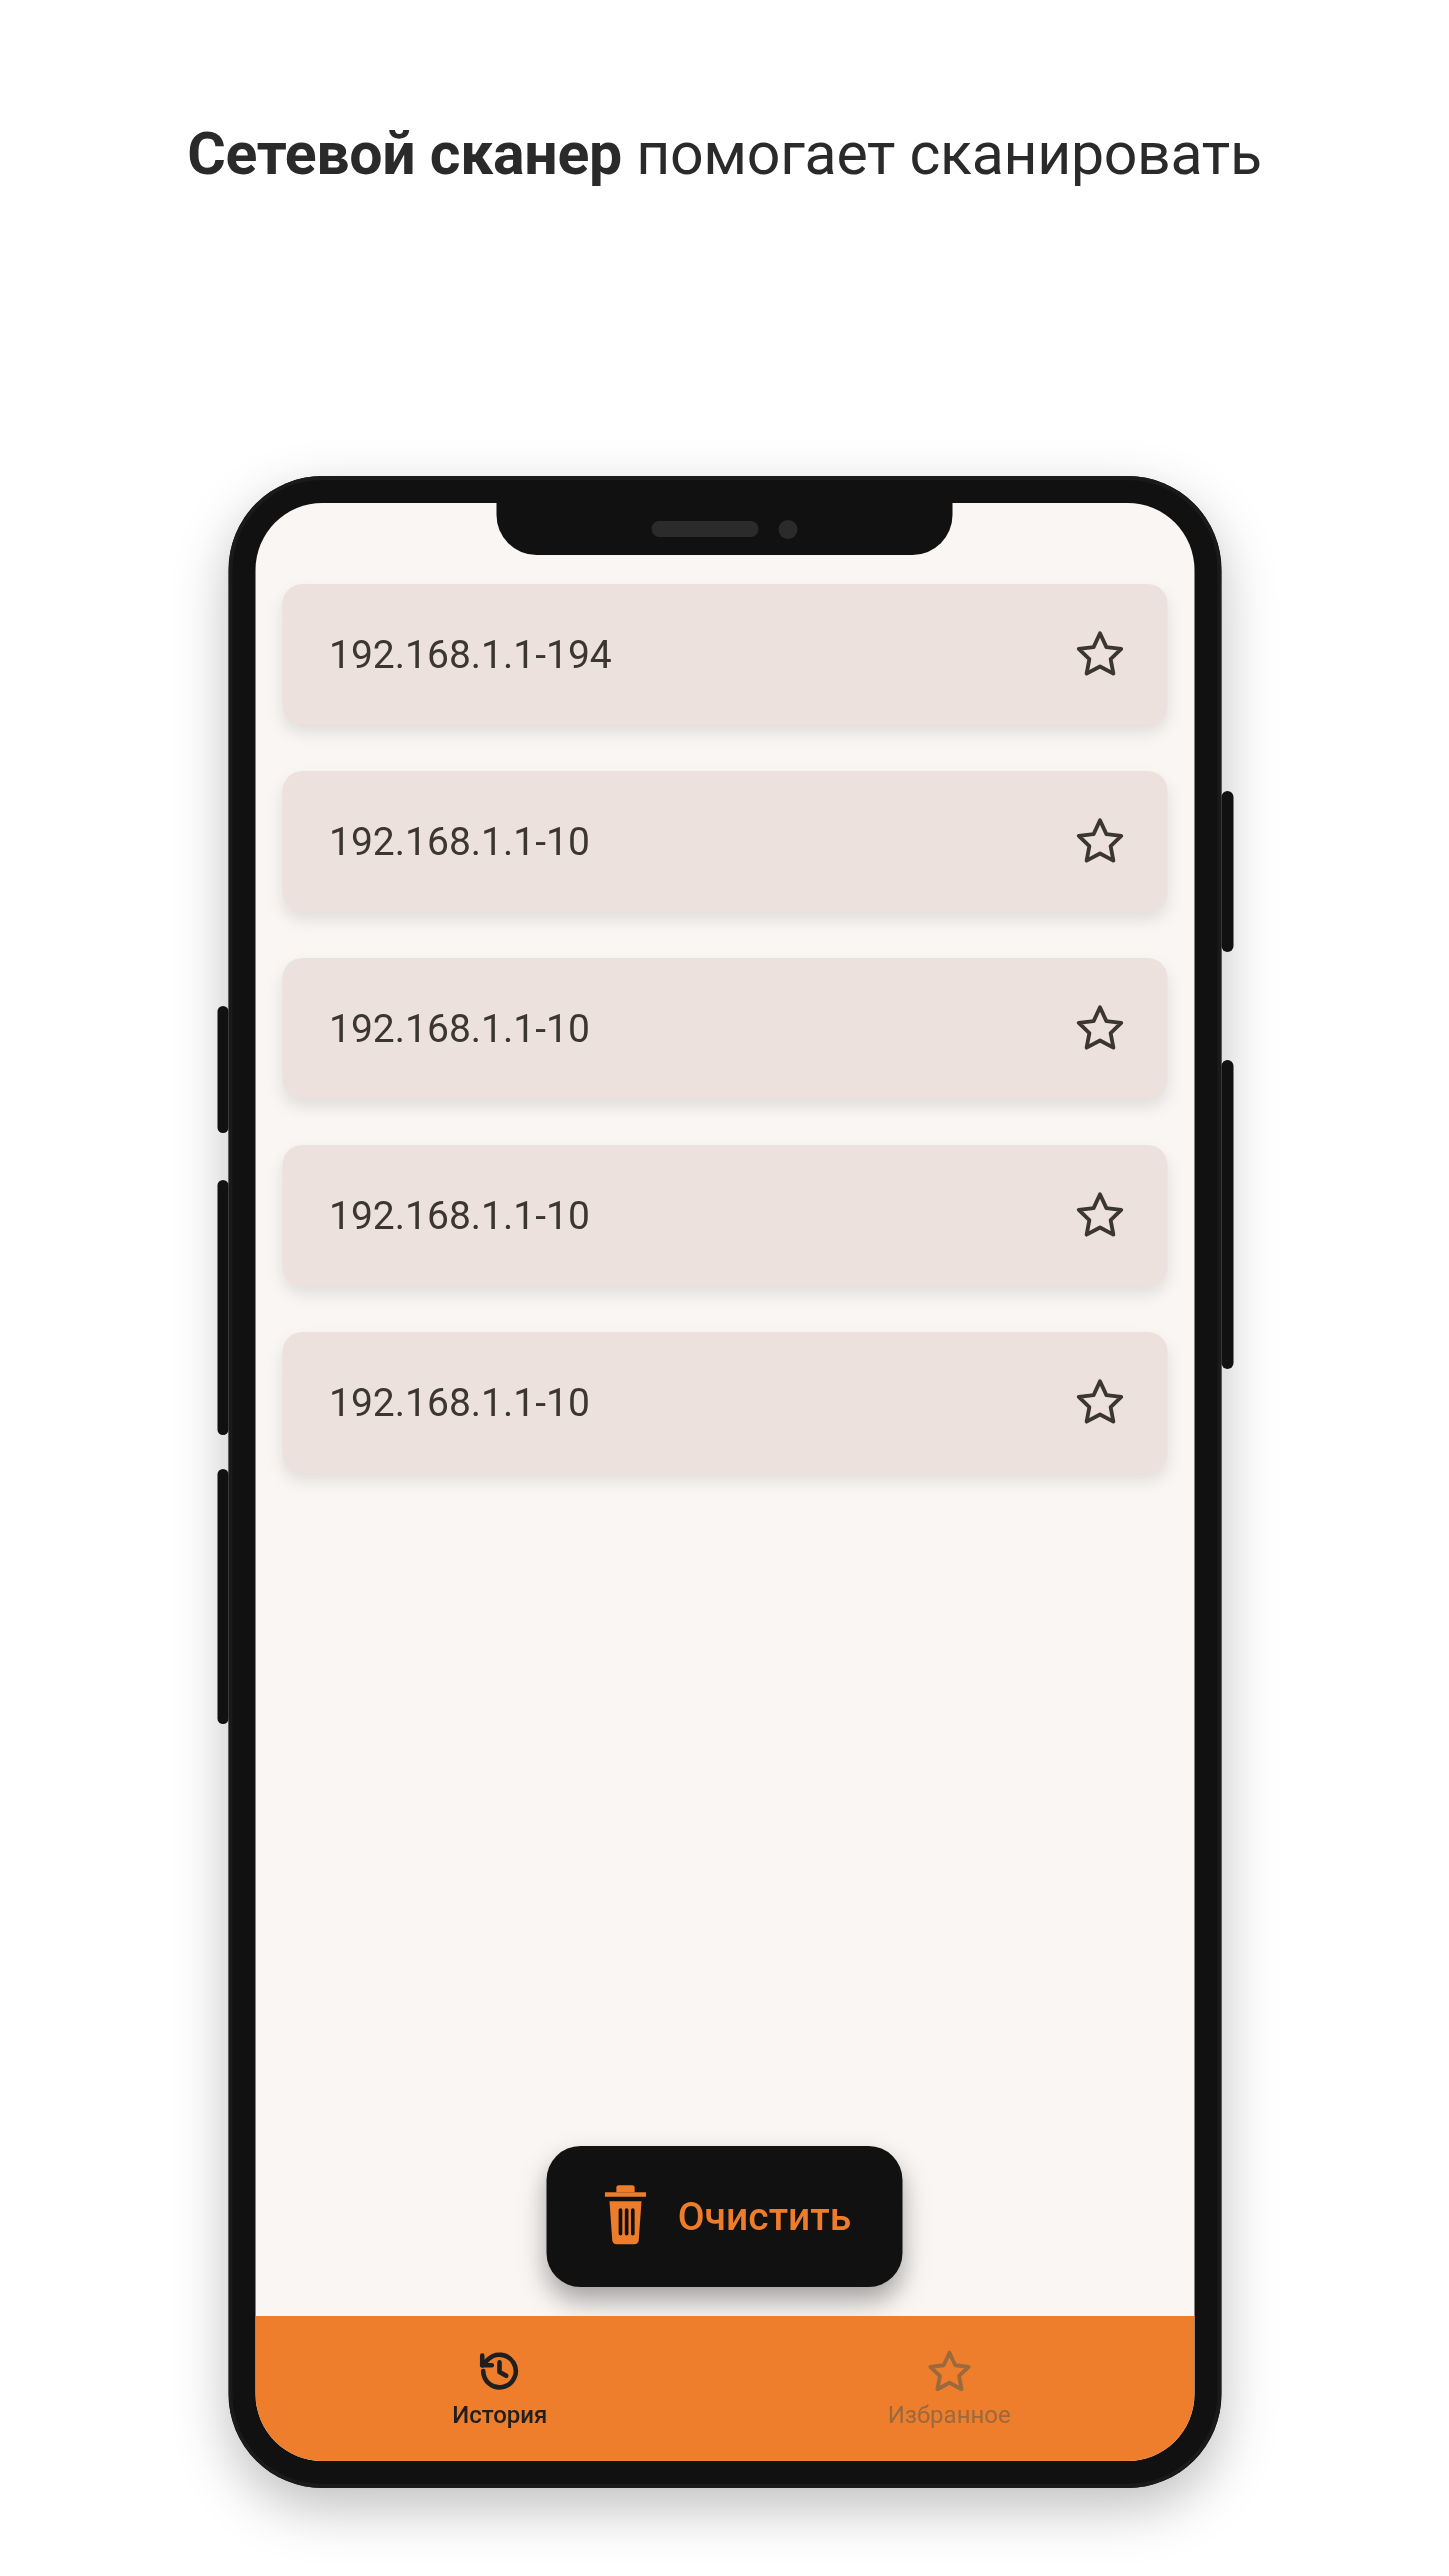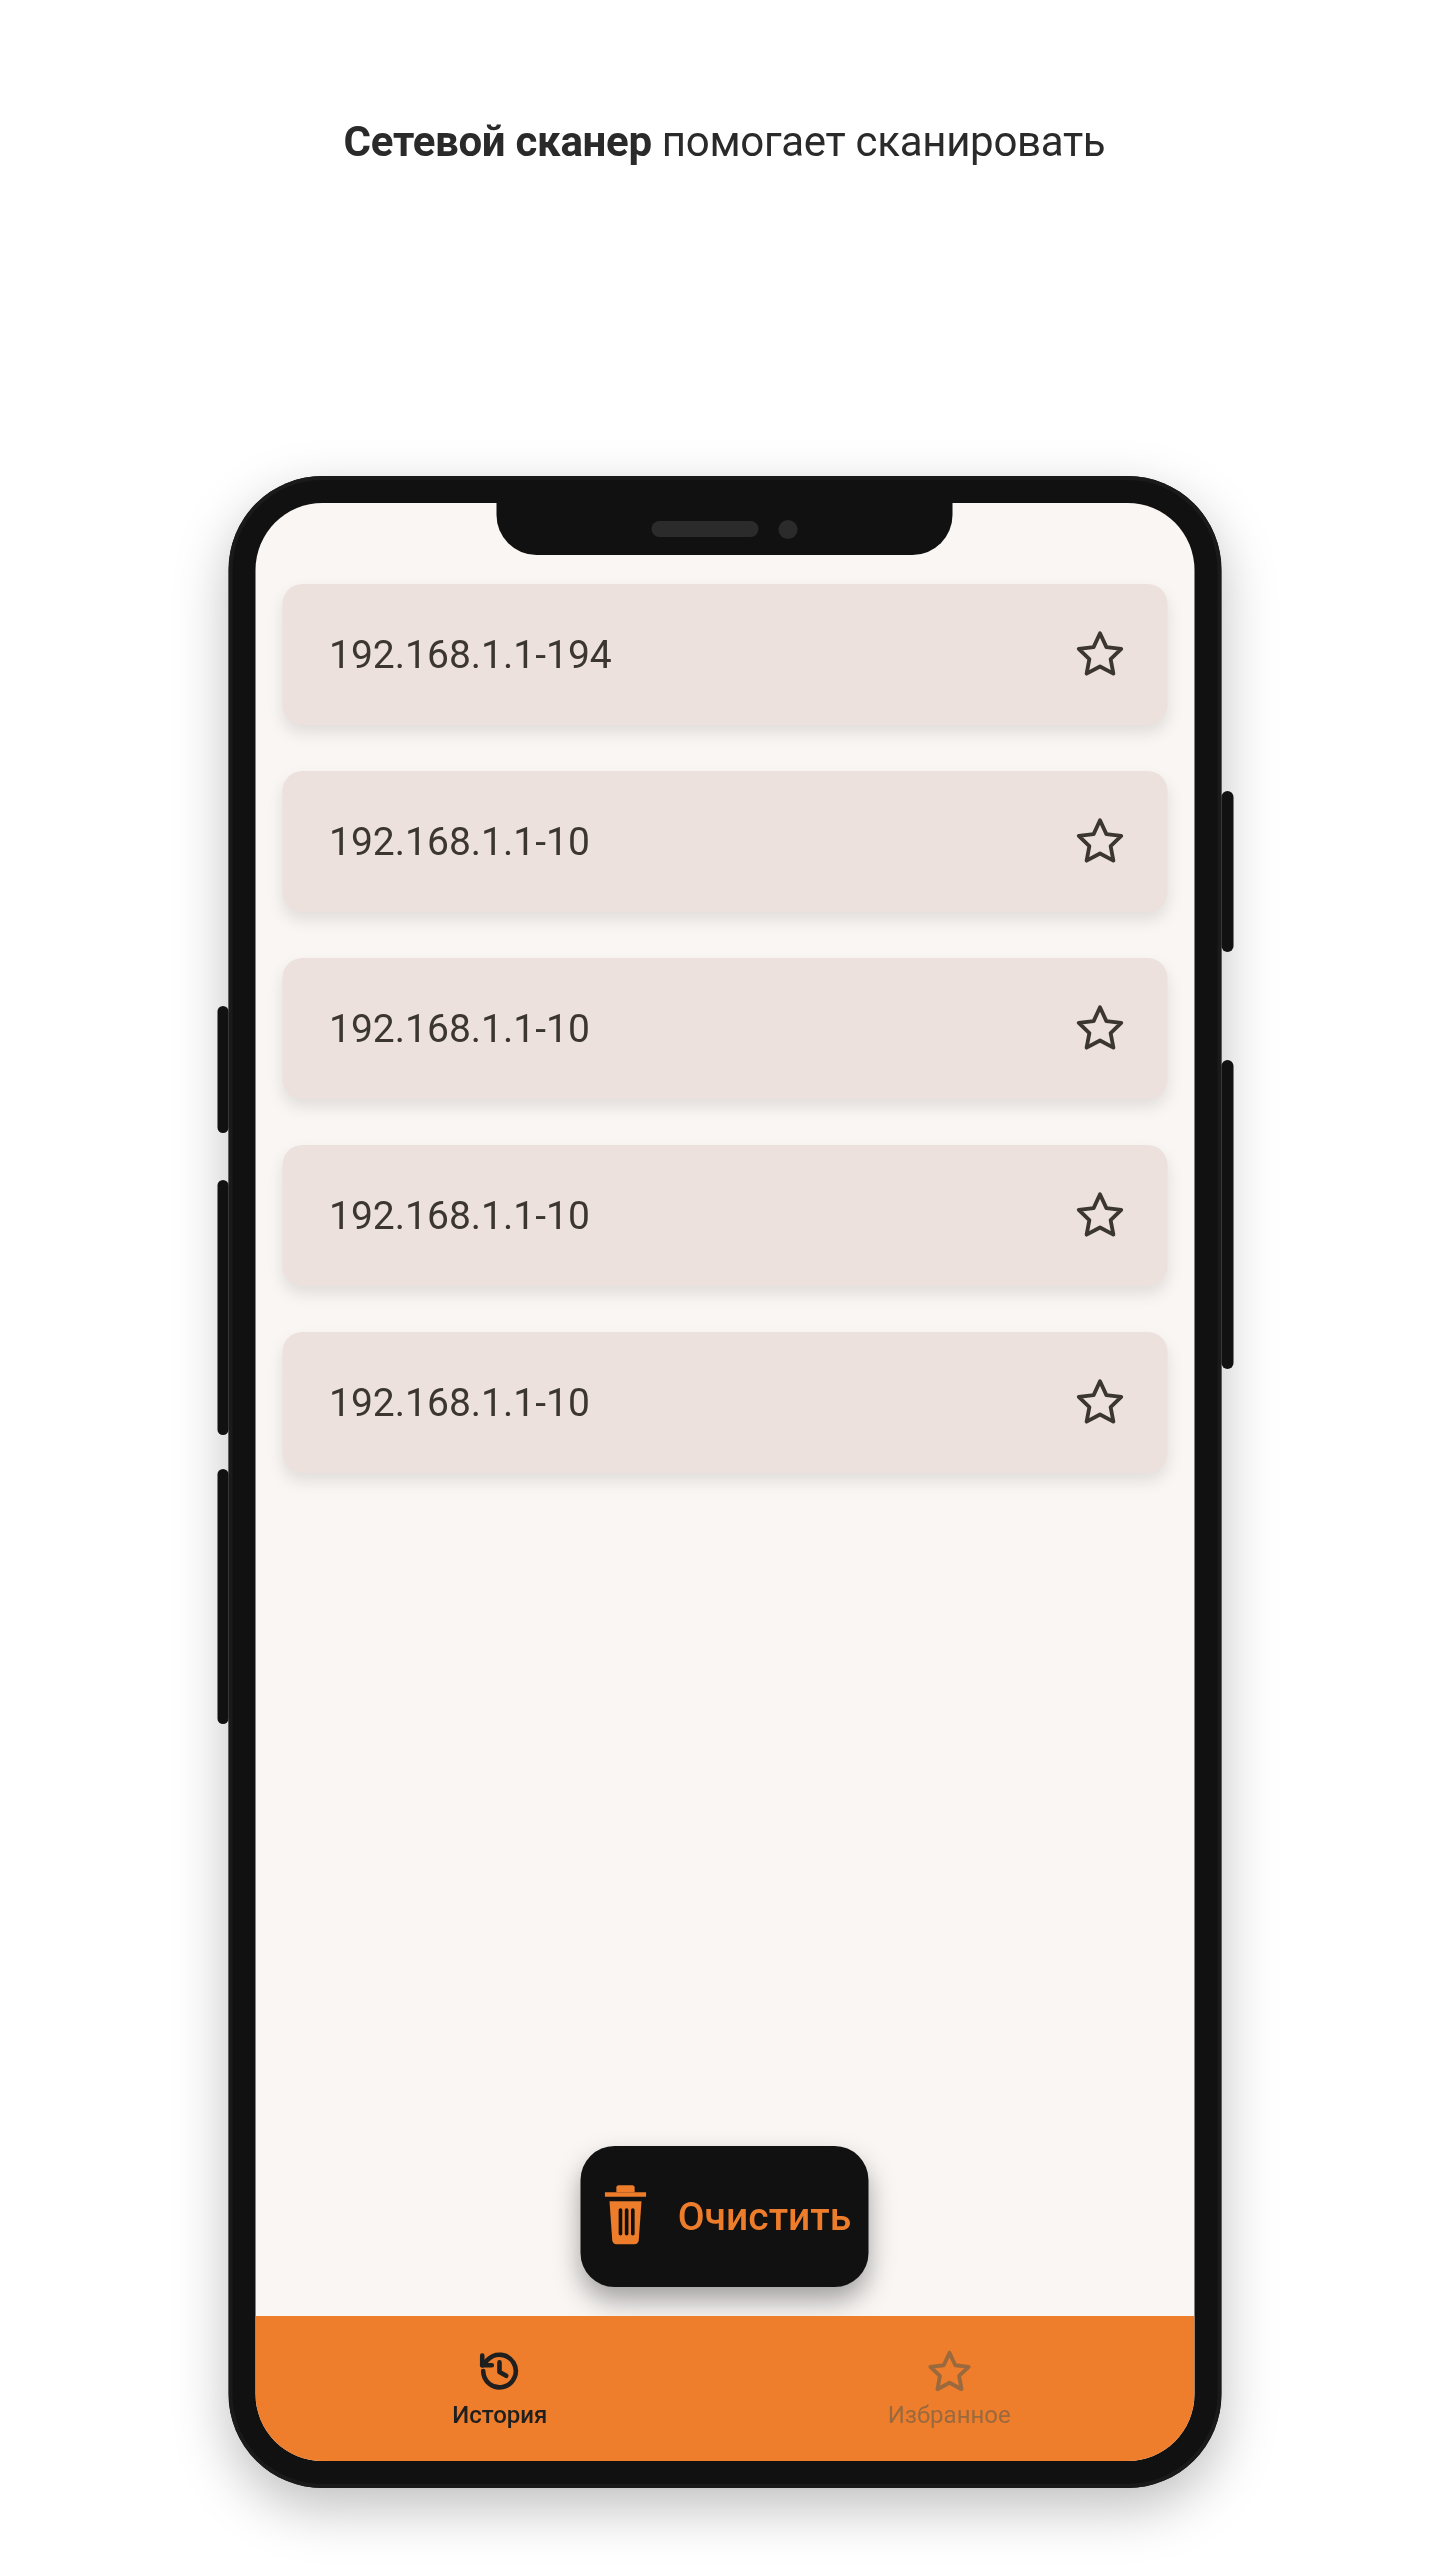--- a/index.html
+++ b/index.html
@@ -10,21 +10,21 @@
     position: relative;
   }
 
   
   .headline {
     position: absolute;
     top: 114px;
     left: 0;
     width: 100%;
     text-align: center;
-    font-size: 42px;
+    font-size: 59px;
     line-height: 1.35;
     color: #2a2a2a;
     font-weight: 400;
     letter-spacing: -0.3px;
   }
   .headline .bold { font-weight: 700; }
 
   
   .phone {
     position: absolute;
@@ -135,21 +135,21 @@
 
   
   .clear-btn {
     position: absolute;
     bottom: 174px;
     left: 50%;
     transform: translateX(-50%);
     background: #111111;
     border-radius: 34px;
     height: 141px;
-    width: 288px;
+    width: 356px;
     display: flex;
     align-items: center;
     justify-content: center;
     gap: 24px;
     box-shadow: 0 13.4px 27px rgba(0,0,0,0.35);
     cursor: pointer;
   }
   .clear-btn .trash-icon svg { width: 56px; height: 64px; }
   .clear-btn .label {
     color: #ed7d2b;

